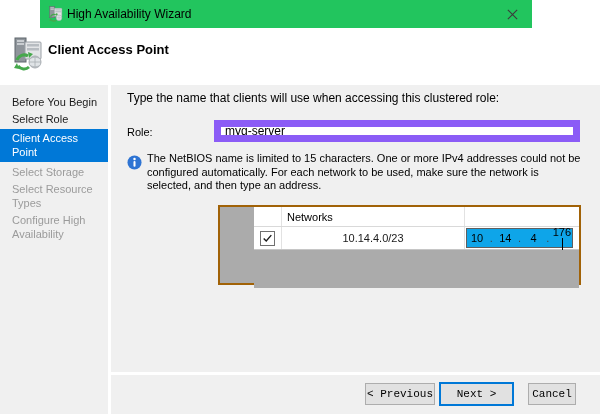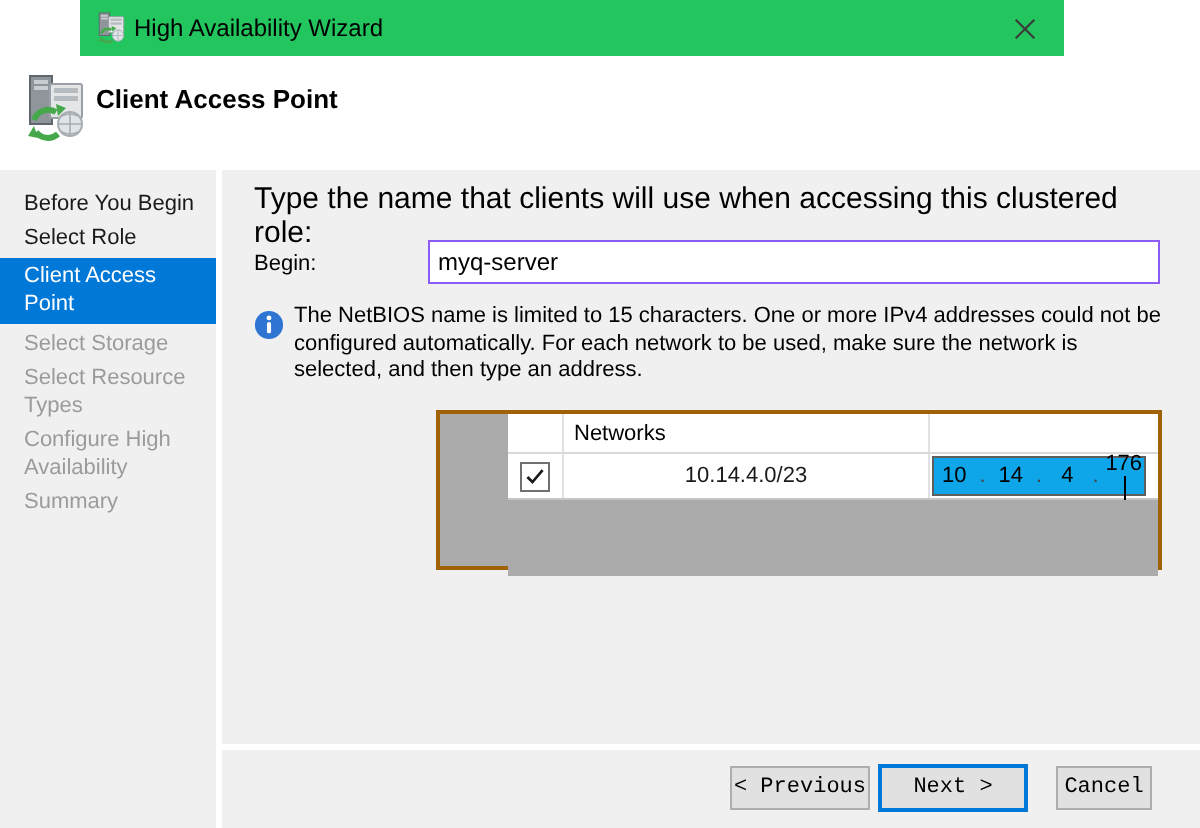--- a/index.html
+++ b/index.html
@@ -27,24 +27,24 @@
   .v-divider{position:absolute;left:108px;top:85px;width:3px;height:329px;background:#ffffff;}
   .h-divider{position:absolute;left:111px;top:372px;width:489px;height:3px;background:#ffffff;}
 
   
   .sidebar{position:absolute;left:0;top:85px;width:108px;padding-top:10px;box-sizing:border-box;}
   .nav-item{font-size:11px;line-height:14px;padding:0 4px 0 12px;margin-bottom:3px;color:#1a1a1a;cursor:default;}
   .nav-item.pending{color:#9b9b9b;}
   .nav-item.current{background:#0078d7;color:#ffffff;padding-top:2px;padding-bottom:3px;}
 
   
-  .instruction{position:absolute;left:127px;top:91px;width:460px;font-size:15px;color:#000;}
+  .instruction{position:absolute;left:127px;top:91px;width:460px;font-size:12px;color:#000;}
   .name-label{position:absolute;left:127px;top:126px;font-size:11px;color:#000;}
   .name-input{position:absolute;left:214px;top:120px;width:366px;height:22px;box-sizing:border-box;
-    border:1px solid #8b5cf6;background:#ffffff;font-family:"Liberation Sans","DejaVu Sans",sans-serif;
+    border:7px solid #8b5cf6;background:#ffffff;font-family:"Liberation Sans","DejaVu Sans",sans-serif;
     font-size:12px;padding:0 4px;color:#000;outline:none;}
 
   .info-icon{position:absolute;left:127px;top:155px;width:15px;height:15px;}
   .info-text{position:absolute;left:147px;top:152px;width:434px;font-size:11px;line-height:13.5px;color:#000;}
 
   
   .table{position:absolute;left:218px;top:205px;width:363px;height:80px;box-sizing:border-box;
     border:2px solid #a16207;background:#ababab;font-size:11px;padding-left:34px;}
   .thead{display:flex;height:19px;background:#ffffff;border-bottom:1px solid #d9d9d9;}
   .th{box-sizing:border-box;display:flex;align-items:center;padding-left:5px;color:#000;}
@@ -125,25 +125,24 @@
   <div class="v-divider"></div>
   <div class="h-divider"></div>
 
   <div class="sidebar">
     <div class="nav-item done">Before You Begin</div>
     <div class="nav-item done">Select Role</div>
     <div class="nav-item current">Client Access Point</div>
     <div class="nav-item pending">Select Storage</div>
     <div class="nav-item pending">Select Resource Types</div>
     <div class="nav-item pending">Configure High Availability</div>
-    <div class="nav-item pending">Summary</div>
   </div>
 
   <div class="instruction">Type the name that clients will use when accessing this clustered role:</div>
-  <label class="name-label">Begin:</label>
+  <label class="name-label">Role:</label>
   <input class="name-input" type="text" value="myq-server" style="">
 
   <span class="info-icon">
     <svg viewBox="0 0 16 16" width="15" height="15">
       <circle cx="8" cy="8" r="7.5" fill="#2e74d3"></circle>
       <circle cx="8" cy="4.2" r="1.3" fill="#ffffff"></circle>
       <rect x="6.9" y="6.4" width="2.2" height="6" rx="1" fill="#ffffff"></rect>
     </svg>
   </span>
   <div class="info-text">The NetBIOS name is limited to 15 characters.  One or more IPv4 addresses could not be configured automatically.  For each network to be used, make sure the network is selected, and then type an address.</div>

